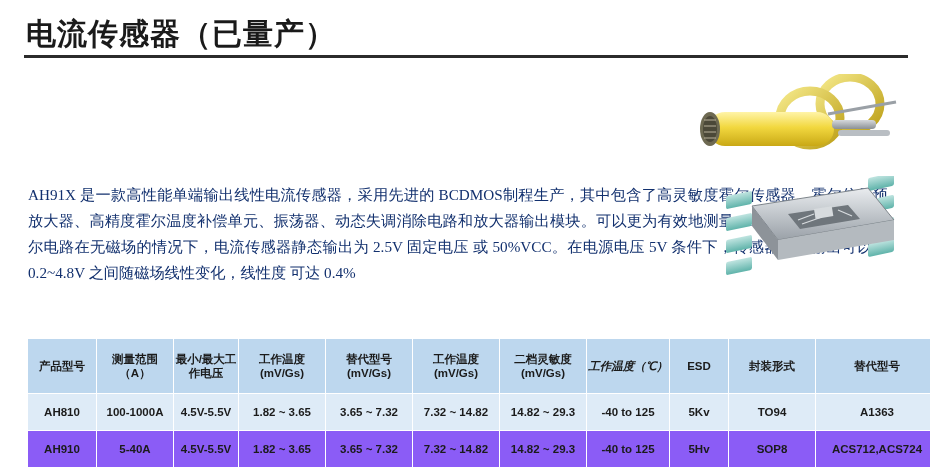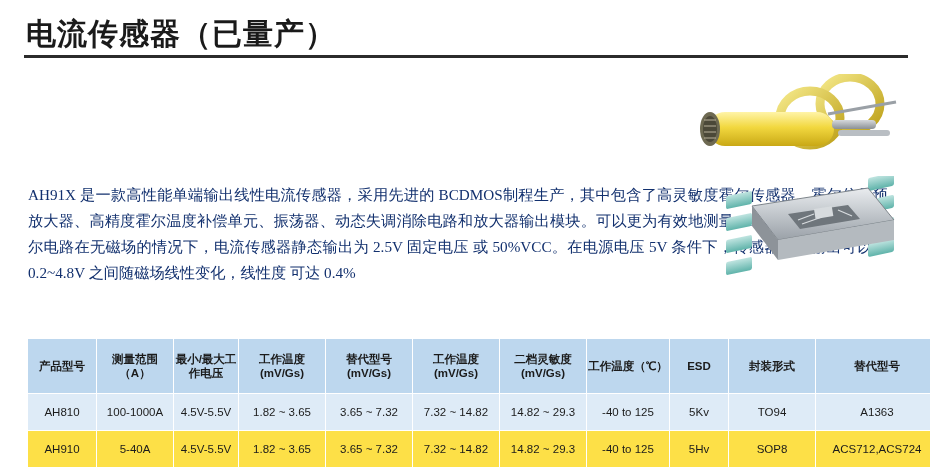--- a/index.html
+++ b/index.html
@@ -99,34 +99,34 @@
   }
   table.spec thead th {
     background: #bdd7ee;
     height: 50px;
     font-weight: bold;
     line-height: 14px;
   }
   table.spec tbody td {
     height: 32px;
     background: #deebf7;
-    font-weight: normal;
+    font-weight: bold;
     margin-top: 44px;
   }
   table.spec tbody tr.alt td {
-    background: #fde047;
+    background: #8b5cf6;
   }
   .col0 { width: 66px; }
   .col1 { width: 74px; }
   .col2 { width: 62px; }
   .col3 { width: 84px; }
   .col4 { width: 84px; }
   .col5 { width: 84px; }
   .col6 { width: 84px; }
-  .col7 { width: 80px; }
+  .col7 { width: 80px; font-style: italic; }
   .col8 { width: 56px; }
   .col9 { width: 84px; }
   .col10 { width: 120px; }
 </style>
 </head>
 <body>
 
 <div class="slide">
 
   <div class="title">电流传感器（已量产）</div>

